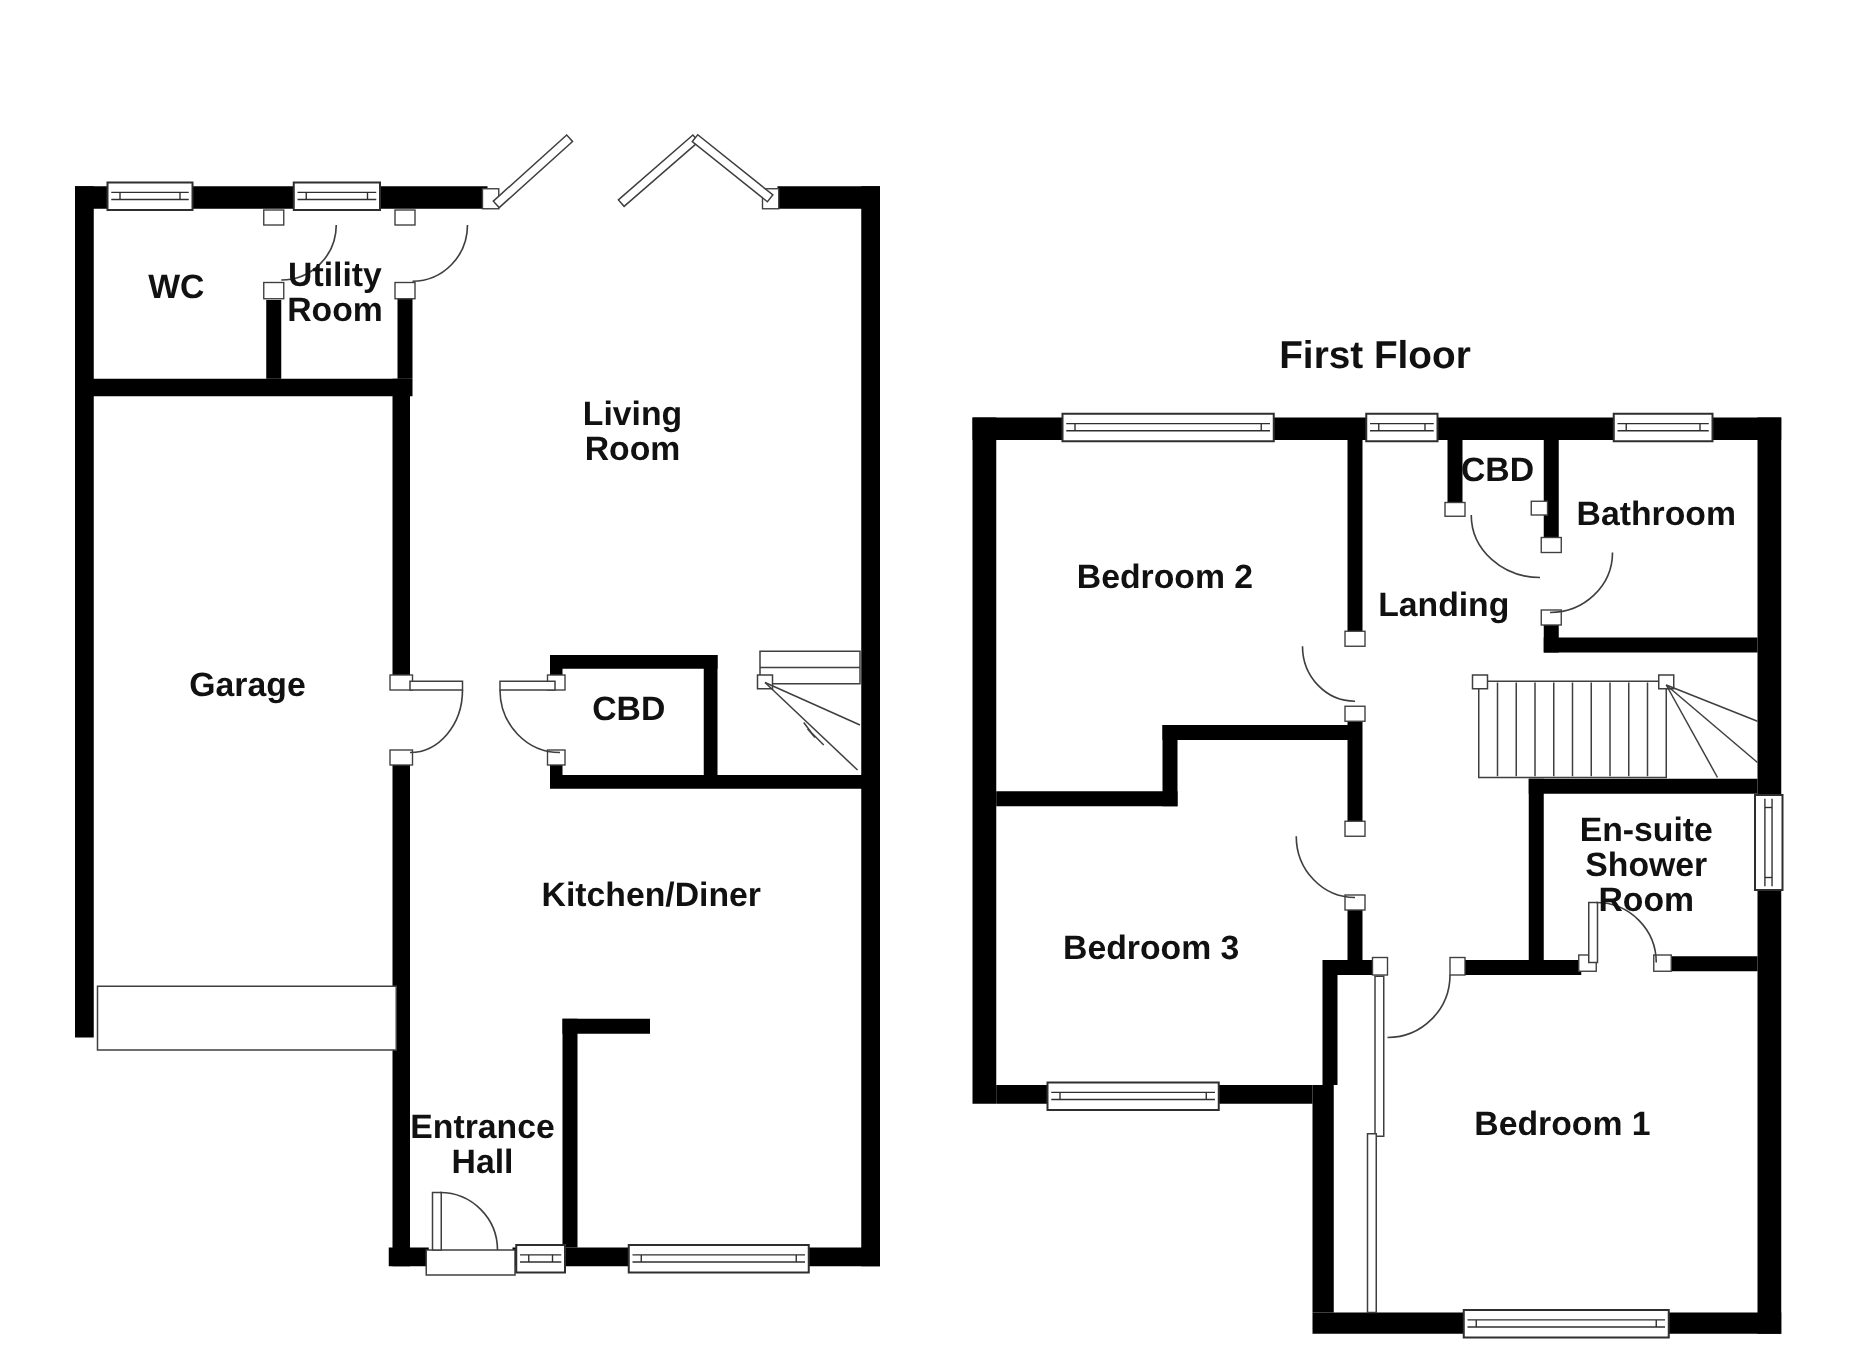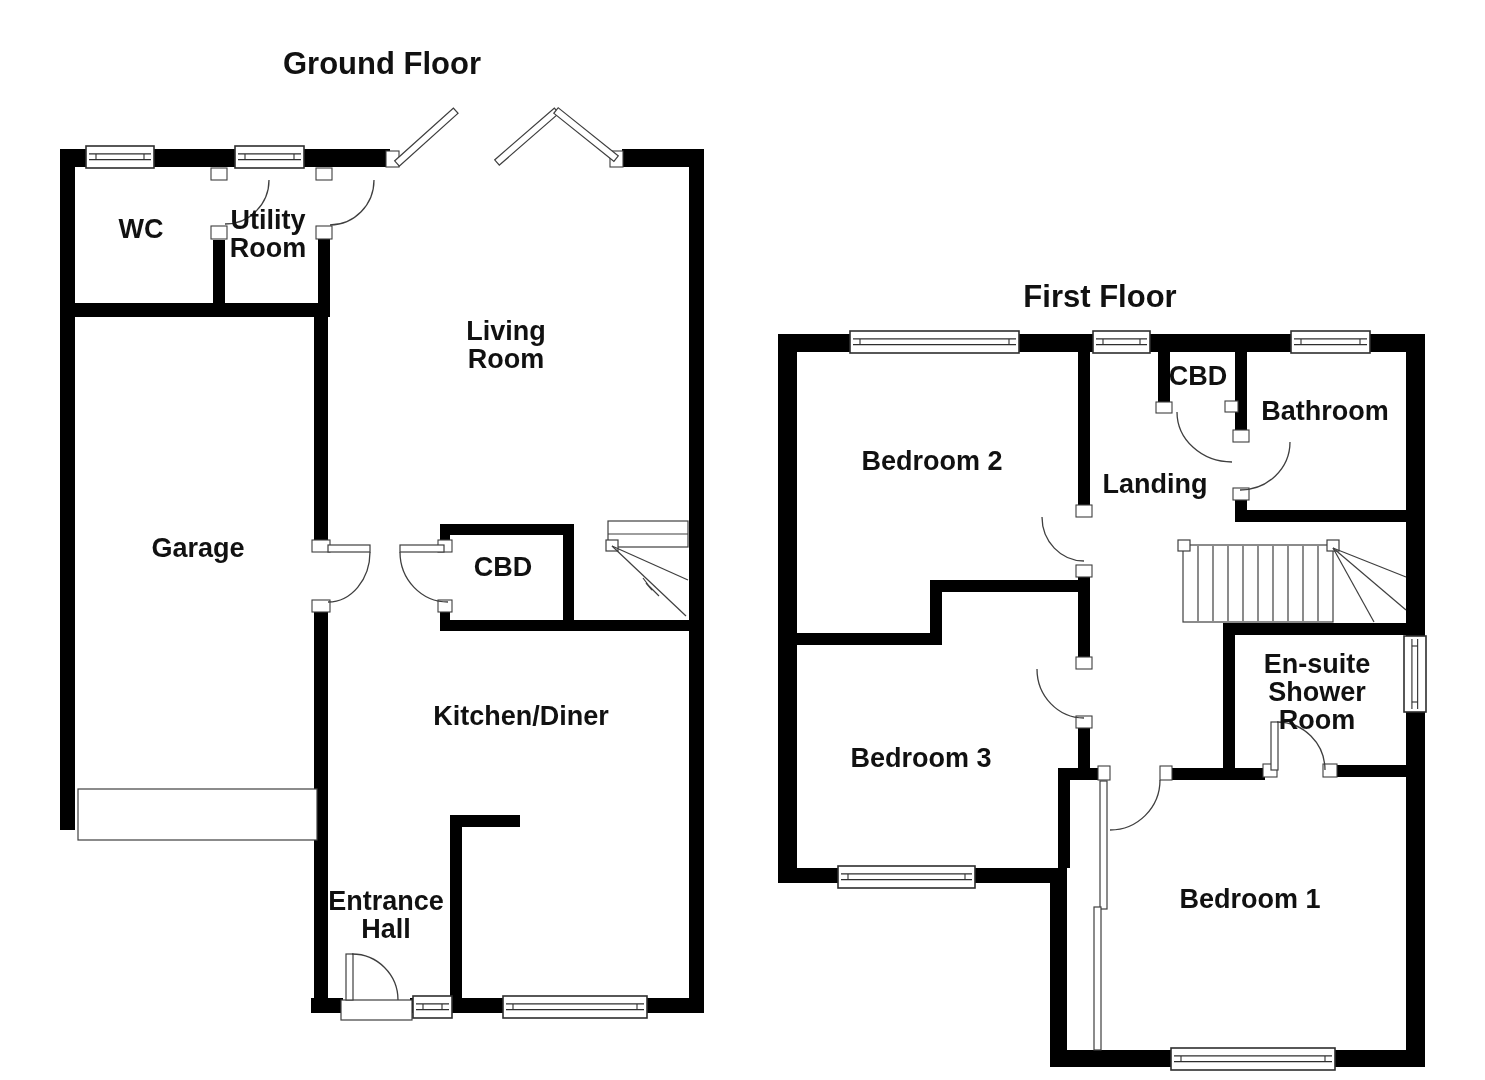--- a/index.html
+++ b/index.html
@@ -2,21 +2,21 @@
 <html><head>
 <meta charset="utf-8">
 <style>
   html,body{margin:0;padding:0;background:#ffffff;}
   #canvas{position:relative;width:1485px;height:1080px;background:#ffffff;overflow:hidden;
           font-family:"Liberation Sans", sans-serif;}
   #plan-svg{position:absolute;left:0;top:0;}
   .floor-title{position:absolute;transform:translateX(-50%);font-weight:bold;font-size:31px;
                color:#111;white-space:nowrap;}
   #title-ground{left:382px;top:46px;}
-  #title-first{left:1100px;top:266px;margin-top:13px;}
+  #title-first{left:1100px;top:266px;}
 </style>
 </head>
 <body>
 
 <div id="canvas">
   <svg id="plan-svg" width="1485" height="1080" viewBox="0 0 1485 1080">
       <rect x="60" y="149" width="28" height="18" fill="#000000"></rect>
       <rect x="152" y="149" width="85" height="18" fill="#000000"></rect>
       <rect x="302" y="149" width="88" height="18" fill="#000000"></rect>
       <rect x="622" y="149" width="82" height="18" fill="#000000"></rect>
@@ -188,15 +188,14 @@
       <text x="521" y="716" text-anchor="middle" font-family="&quot;Liberation Sans&quot;, sans-serif" font-size="27" font-weight="bold" fill="#111111"><tspan x="521" y="725">Kitchen/Diner</tspan></text>
       <text x="386" y="901" text-anchor="middle" font-family="&quot;Liberation Sans&quot;, sans-serif" font-size="27" font-weight="bold" fill="#111111"><tspan x="386" y="910">Entrance</tspan><tspan x="386" y="938">Hall</tspan></text>
       <text x="932" y="461" text-anchor="middle" font-family="&quot;Liberation Sans&quot;, sans-serif" font-size="27" font-weight="bold" fill="#111111"><tspan x="932" y="470">Bedroom 2</tspan></text>
       <text x="1198" y="376" text-anchor="middle" font-family="&quot;Liberation Sans&quot;, sans-serif" font-size="27" font-weight="bold" fill="#111111"><tspan x="1198" y="385">CBD</tspan></text>
       <text x="1325" y="411" text-anchor="middle" font-family="&quot;Liberation Sans&quot;, sans-serif" font-size="27" font-weight="bold" fill="#111111"><tspan x="1325" y="420">Bathroom</tspan></text>
       <text x="1155" y="484" text-anchor="middle" font-family="&quot;Liberation Sans&quot;, sans-serif" font-size="27" font-weight="bold" fill="#111111"><tspan x="1155" y="493">Landing</tspan></text>
       <text x="921" y="758" text-anchor="middle" font-family="&quot;Liberation Sans&quot;, sans-serif" font-size="27" font-weight="bold" fill="#111111"><tspan x="921" y="767">Bedroom 3</tspan></text>
       <text x="1317" y="664" text-anchor="middle" font-family="&quot;Liberation Sans&quot;, sans-serif" font-size="27" font-weight="bold" fill="#111111"><tspan x="1317" y="673">En-suite</tspan><tspan x="1317" y="701">Shower</tspan><tspan x="1317" y="729">Room</tspan></text>
       <text x="1250" y="899" text-anchor="middle" font-family="&quot;Liberation Sans&quot;, sans-serif" font-size="27" font-weight="bold" fill="#111111"><tspan x="1250" y="908">Bedroom 1</tspan></text>
     </svg>
-  <div class="floor-title" id="title-ground">Ground Floor</div>
   <div class="floor-title" id="title-first">First Floor</div>
 </div>
 
 </body></html>

